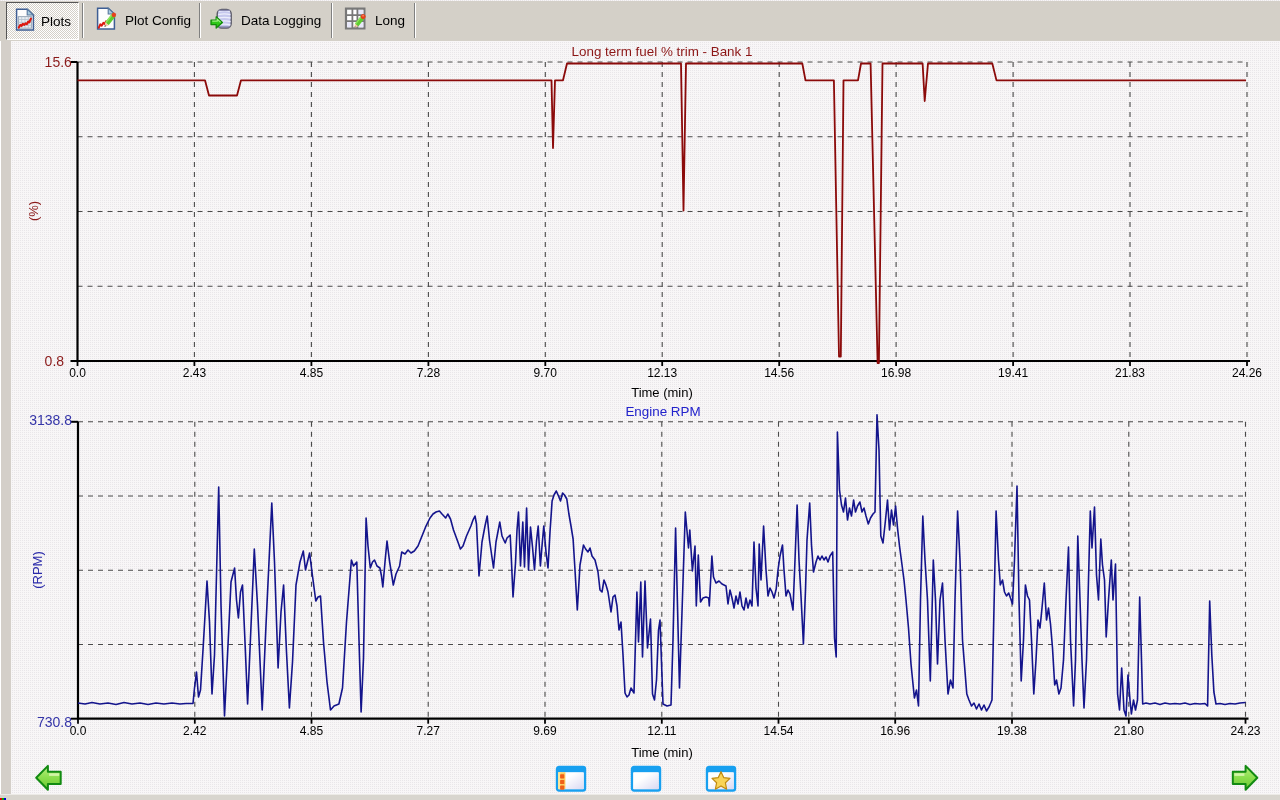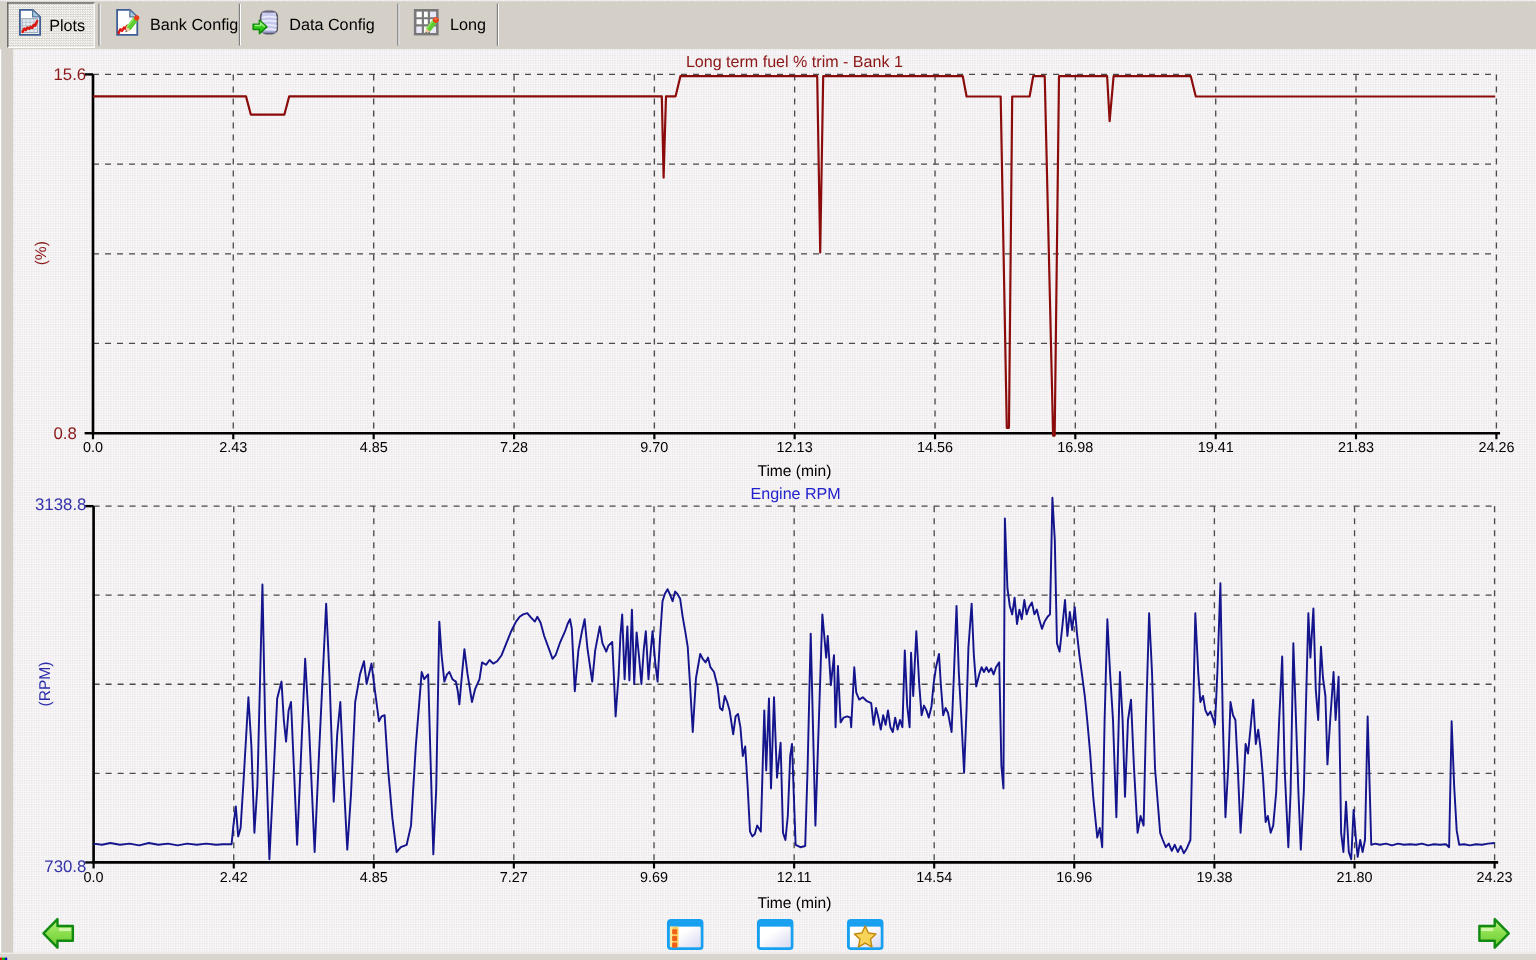--- a/index.html
+++ b/index.html
@@ -178,32 +178,32 @@
 <path d="M12.2,1.2 L12.2,7 L18.4,7 Z" fill="#aacce0" stroke="#57779d" stroke-width="1.1"></path>
 <path d="M2.8,20.6 L4.3,17.4 L5.8,18.6 L7.3,15.9 L8.6,16.9 L10,14.4" fill="none" stroke="#dc1810" stroke-width="2" stroke-linejoin="round" stroke-linecap="round"></path>
 <g transform="rotate(38 13.5 13.5)">
 <rect x="11.2" y="6.2" width="4.6" height="11.4" rx="0.4" fill="#5ecb30"></rect>
 <rect x="11.2" y="6.2" width="1.4" height="11.4" fill="#8fe55e"></rect>
 <circle cx="13.5" cy="6.4" r="2.2" fill="#e8401c"></circle>
 <path d="M11.2,17.6 L13.5,21.6 L15.8,17.6 Z" fill="#f2c9a0"></path>
 <path d="M12.7,19.9 L13.5,21.6 L14.3,19.9 Z" fill="#4a4a4a"></path>
 </g>
 </svg></span>
-        <span class="lb" style="margin-left:8px">Bank Config</span>
+        <span class="lb" style="margin-left:8px">Plot Config</span>
       </div>
   <div class="sep" style="left:199px"></div>
   <div class="tbtn" style="left:210px">
         <span class="ic"><svg width="22" height="23" viewBox="0 0 22 23">
 <rect x="7.2" y="2.4" width="14" height="18.6" rx="4.5" fill="#c6c8ee" stroke="#5a5a66" stroke-width="1.4"></rect>
 <path d="M8.6,4.4 q6,-1.6 11.2,0 M8.2,7.6 q6.4,-1.6 12.2,0 M8,11 q6.6,-1.4 12.6,0 M8,14.6 q6.6,-1.4 12.6,0 M8.2,18 q6.4,-1.6 12.2,0" stroke="#eceefb" stroke-width="1.3" fill="none"></path>
 <path d="M8.6,3.4 h11 M8.4,19.8 h11.4" stroke="#8a8ab2" stroke-width="1.2"></path>
 <path d="M1,13.2 L6.2,13.2 L6.2,9.8 L12.4,15.4 L6.2,21 L6.2,17.6 L1,17.6 Z" fill="#2ec818" stroke="#128a0a" stroke-width="1.3" stroke-linejoin="round"></path>
 <path d="M2.2,14.2 L7.2,14.2 L7.2,12.2 L10.6,15.4" stroke="#9bee80" stroke-width="1.2" fill="none"></path>
 </svg></span>
-        <span class="lb" style="margin-left:9px">Data Config</span>
+        <span class="lb" style="margin-left:9px">Data Logging</span>
       </div>
   <div class="sep" style="left:331px"></div>
   <div class="tbtn" style="left:344px">
         <span class="ic"><svg width="22" height="23" viewBox="0 0 22 23">
 <rect x="2" y="1.6" width="18.4" height="19.8" fill="#fff" stroke="#787878" stroke-width="2.2"></rect>
 <rect x="13.8" y="3 " width="5.6" height="5.6" fill="#e8e8fa"></rect>
 <rect x="3.2" y="15.2" width="5.2" height="5.2" fill="#e8e8fa"></rect>
 <rect x="13.8" y="15.2" width="5.6" height="5.2" fill="#e8e8fa"></rect>
 <path d="M2,8.2 h18.4 M2,14.2 h18.4 M8.4,1.6 v19.8 M13.4,1.6 v19.8" stroke="#787878" stroke-width="1.8"></path>
 <g transform="rotate(38 15 15)">

